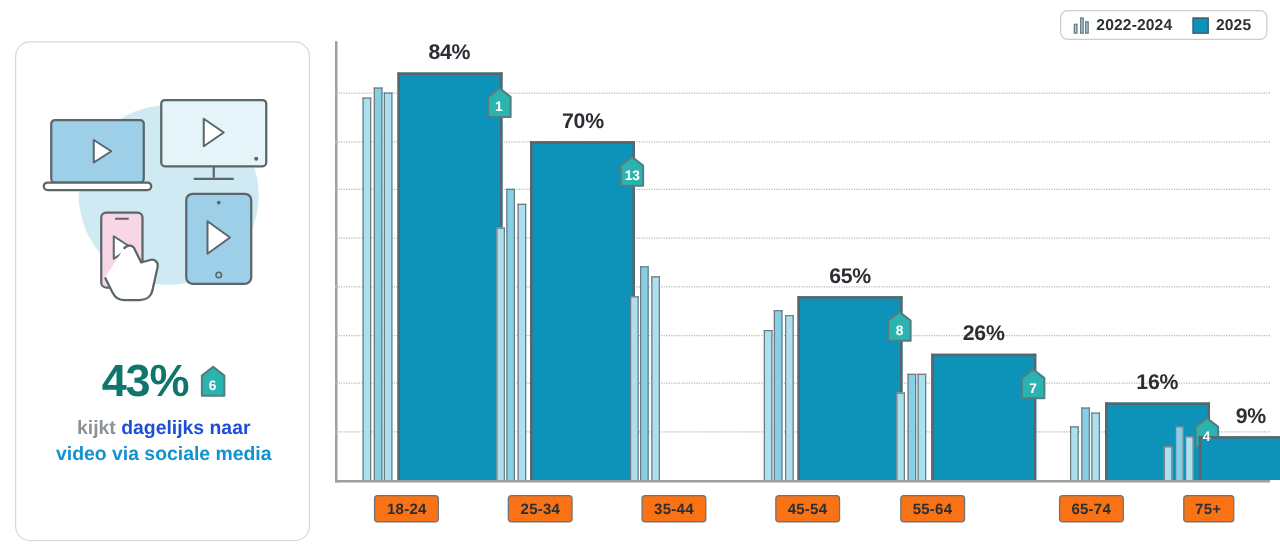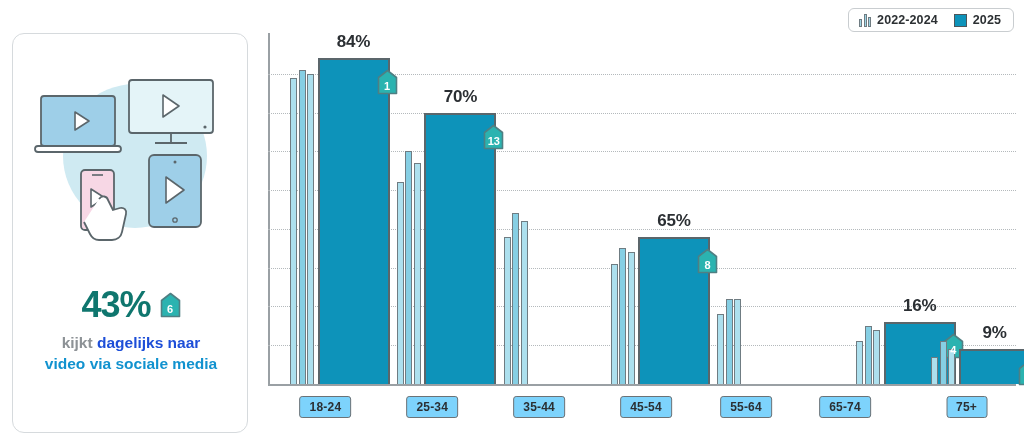--- a/index.html
+++ b/index.html
@@ -54,36 +54,36 @@
   #chart{position:absolute;left:268px;top:33px;width:748px;height:356px;}
   #plot{position:absolute;left:0;top:0;width:748px;height:353px;}
   .gridline{position:absolute;left:0;width:748px;height:0;border-top:1.5px dotted #b4b9bc;}
   #baseline{position:absolute;left:0;bottom:0;width:748px;height:2px;background:#9aa0a4;}
   #axis-left{position:absolute;left:0;top:0;width:2px;height:353px;background:#9aa0a4;}
 
   .group{position:absolute;bottom:2px;display:flex;align-items:flex-end;}
   .thin{width:7px;background:#ade0ee;border:1.5px solid #6f7c82;border-bottom:none;box-sizing:border-box;margin-right:1.5px;}
   .thin.mid{background:#86cfe4;}
   .main{
-    position:relative;width:72px;background:#0d93ba;
+    position:relative;width:84px;background:#0d93ba;
     border:2px solid #5b666b;border-bottom:none;box-sizing:border-box;margin-left:2px;
   }
   .value-label{
     position:absolute;left:50%;transform:translateX(-50%);
     top:-28px;white-space:nowrap;
     font-size:17px;font-weight:800;color:#2b2f33;letter-spacing:-.2px;
   }
   .bar-tag{position:absolute;right:-10px;top:9px;}
 
   
   #xlabels{position:absolute;left:268px;top:396px;width:748px;height:24px;}
   .xlabel{
     position:absolute;top:0;transform:translateX(-50%);
     border:1.5px solid #6b7276;border-radius:3px;
-    background:#7dd3fc;padding:3px 9px;
+    background:#f97316;padding:3px 9px;
     font-size:12px;font-weight:800;color:#2b2f33;letter-spacing:.2px;
     white-space:nowrap;
   }
 </style>
 </head>
 <body>
 
 <div id="legend">
   <div class="legend-entry">
     <span class="legend-bars">
@@ -199,20 +199,29 @@
               <path d="M10.5 1.5 L19.5 8.5 V24.5 H1.5 V8.5 Z" fill="#2bb3b0" stroke="#4f7f83" stroke-width="1.6" stroke-linejoin="round"></path>
             </svg>
             <span>8</span>
           </div>
         </div>
       </div>
       <div class="group" style="left: 449.429px;">
         <div class="thin" style="height: 69.8px;"></div>
         <div class="thin mid" style="height: 85.3111px;"></div>
         <div class="thin" style="height: 85.3111px;"></div>
+        <div class="main" style="height: 100.822px;">
+          <div class="value-label">26%</div>
+          <div class="rank-tag bar-tag">
+            <svg viewBox="0 0 21 26">
+              <path d="M10.5 1.5 L19.5 8.5 V24.5 H1.5 V8.5 Z" fill="#2bb3b0" stroke="#4f7f83" stroke-width="1.6" stroke-linejoin="round"></path>
+            </svg>
+            <span>7</span>
+          </div>
+        </div>
       </div>
       <div class="group" style="left: 556.286px; padding-left: 32px;">
         <div class="thin" style="height: 42.6556px;"></div>
         <div class="thin mid" style="height: 58.1667px;"></div>
         <div class="thin" style="height: 54.2889px;"></div>
         <div class="main" style="height: 62.0444px;">
           <div class="value-label">16%</div>
           <div class="rank-tag bar-tag">
             <svg viewBox="0 0 21 26">
               <path d="M10.5 1.5 L19.5 8.5 V24.5 H1.5 V8.5 Z" fill="#2bb3b0" stroke="#4f7f83" stroke-width="1.6" stroke-linejoin="round"></path>
@@ -236,15 +245,15 @@
         </div>
       </div>
     </div>
 </div>
 <div id="xlabels">
     <div class="xlabel" style="left: 57.4286px;">18-24</div>
     <div class="xlabel" style="left: 164.286px;">25-34</div>
     <div class="xlabel" style="left: 271.143px;">35-44</div>
     <div class="xlabel" style="left: 378px;">45-54</div>
     <div class="xlabel" style="left: 478px;">55-64</div>
-    <div class="xlabel" style="left: 577px;">65-74</div>
+    <div class="xlabel" style="left: 605px;">65-74</div>
     <div class="xlabel" style="left: 698.571px;">75+</div>
   </div>
 
 </body></html>

